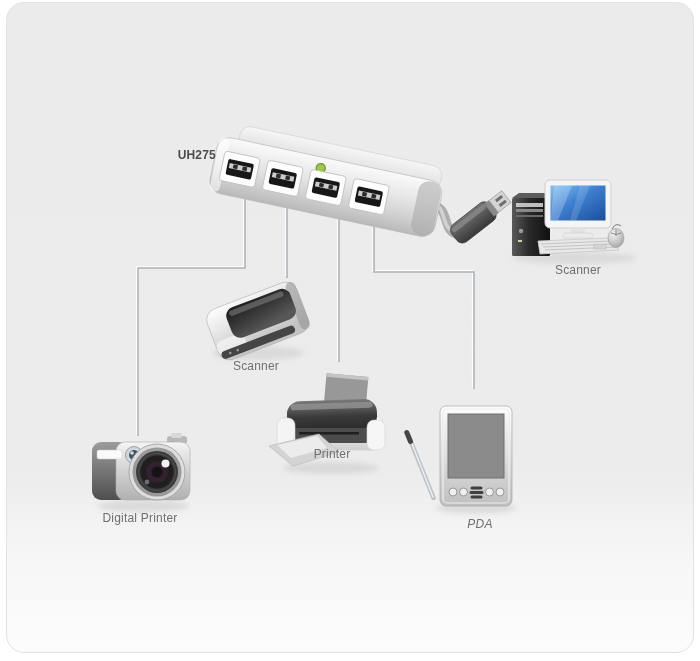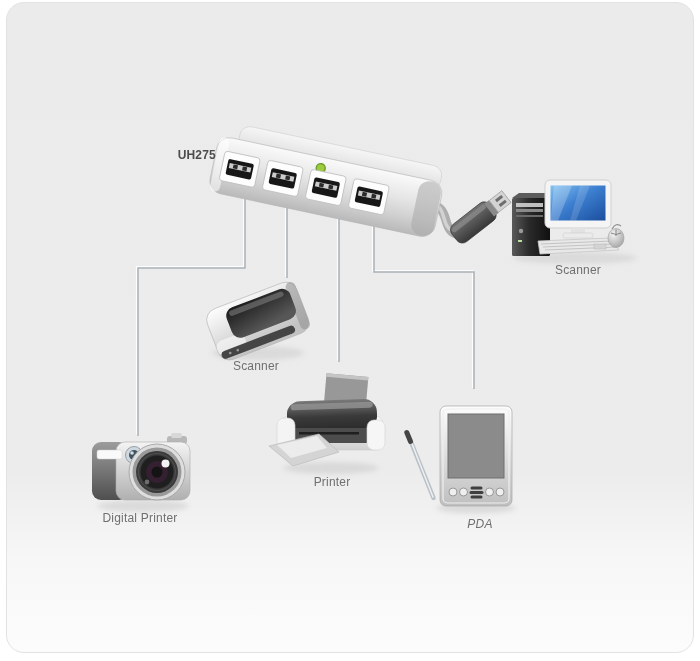--- a/index.html
+++ b/index.html
@@ -255,15 +255,15 @@
   <g>
     <path d="M409,437 L433.5,498" stroke="#b9c0c6" stroke-width="4.5" stroke-linecap="round" fill="none"></path>
     <path d="M409.5,437.5 L433,497" stroke="#eef1f3" stroke-width="1.5" stroke-linecap="round" fill="none"></path>
     <path d="M406.8,432.5 L410.5,441.5" stroke="#454545" stroke-width="5" stroke-linecap="round" fill="none"></path>
   </g>
 </svg>
 
 <div class="lbl model" style="left:136px;top:148px;width:80px;">UH275</div>
 <div class="lbl" style="left:518px;top:263px;width:120px;">Scanner</div>
 <div class="lbl" style="left:196px;top:359px;width:120px;">Scanner</div>
-<div class="lbl" style="left:272px;top:475px;width:120px;">Printer</div>
+<div class="lbl" style="left:272px;top:447px;width:120px;">Printer</div>
 <div class="lbl" style="left:60px;top:511px;width:160px;">Digital Printer</div>
 <div class="lbl" style="left:420px;top:517px;width:120px;font-style:italic;">PDA</div>
 
 </body></html>

